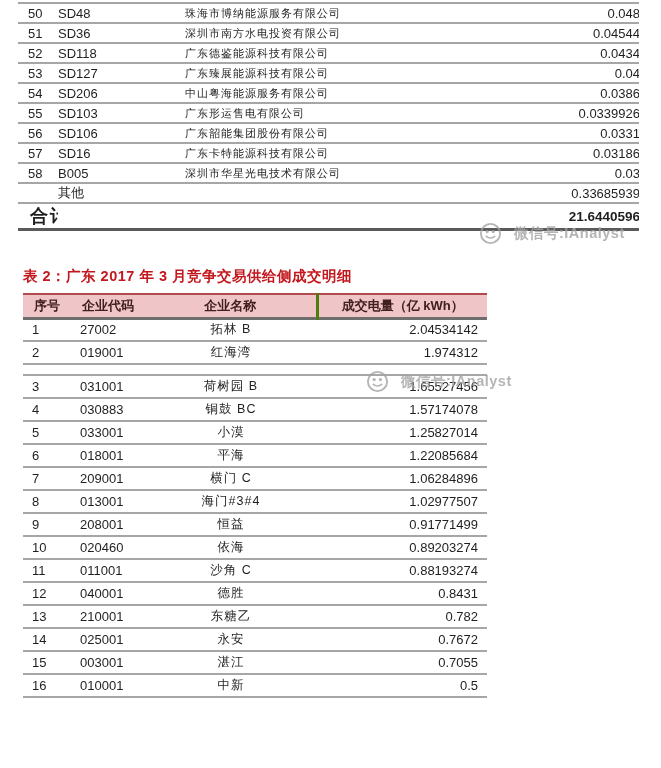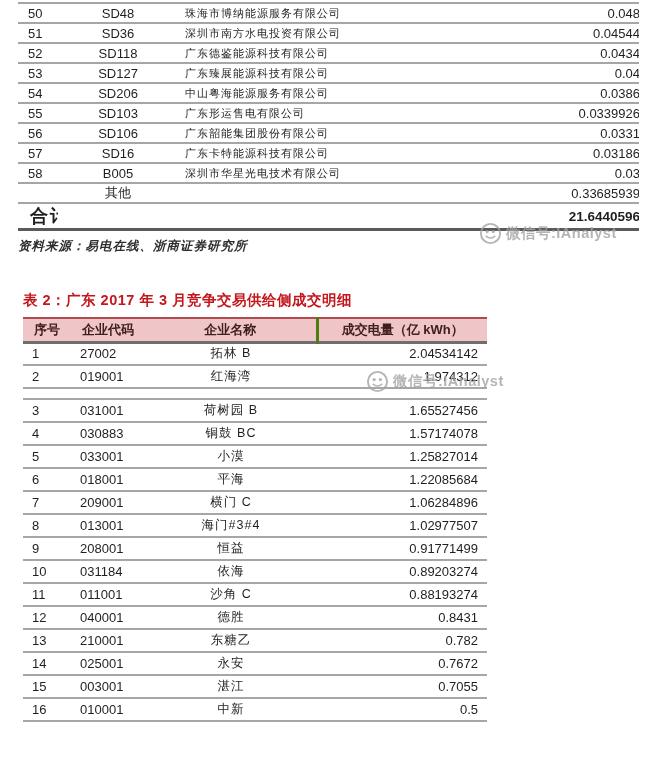--- a/index.html
+++ b/index.html
@@ -21,21 +21,21 @@
   .page{position:relative;width:639px;height:768px;overflow:hidden;background:#fff;}
 
   table{border-collapse:collapse;table-layout:fixed;}
 
   
   .t1{margin:2px 0 0 18px;width:630px;}
   .t1 tr{height:20px;border-bottom:2px solid var(--row-line);}
   .t1 tr:first-child{border-top:2px solid var(--row-line);}
   .t1 td{font-size:13px;padding:0;vertical-align:middle;white-space:nowrap;overflow:hidden;}
   .t1 .c-no{text-align:left;padding-left:10px;}
-  .t1 .c-code{text-align:center;}
+  .t1 .c-code{text-align:left;}
   .t1 .c-name{text-align:left;padding-left:7px;font-family:"Liberation Serif","DejaVu Serif",serif;font-size:11px;letter-spacing:1px;}
   .t1 .c-val{text-align:right;padding-right:8px;}
   .t1 tr.other .c-code{font-family:"Liberation Serif","DejaVu Serif",serif;}
   .t1 tr.total{height:22px;border-bottom:3px solid var(--strong-line);}
   .t1 tr.total .c-no{font-weight:bold;font-family:Liberation Serif, serif;font-size:18px;padding-left:12px;letter-spacing:2px;}
   .t1 tr.total .c-val{font-weight:bold;font-size:13.5px;}
 
   .source{
     margin:7px 0 0 18px;
     font-family:"Liberation Serif","DejaVu Serif",serif;
@@ -64,21 +64,21 @@
   .t2 td{font-size:13px;padding:0;vertical-align:middle;white-space:nowrap;overflow:hidden;}
   .t2 .c-no{text-align:left;padding-left:9px;}
   .t2 .c-code{text-align:left;padding-left:9px;}
   .t2 .c-name{text-align:center;font-family:Liberation Sans, sans-serif;font-size:12.5px;letter-spacing:1px;}
   .t2 .c-val{text-align:right;padding-right:9px;}
   .t2 tr.page-gap{height:11px;border-bottom:2px solid var(--row-line);}
   .t2 tr.page-gap td{border:none;}
 
   
   .watermark{
-    position:absolute;display:flex;align-items:center;gap:4px;
+    position:absolute;display:flex;align-items:center;gap:12px;
     color:var(--watermark-gray);opacity:0.8;
     font-size:14.5px;font-weight:bold;letter-spacing:0.5px;
     pointer-events:none;white-space:nowrap;z-index:5;
   }
   .wm1{left:479px;top:222px;}
   .wm2{left:366px;top:370px;}
   .wm-logo{display:inline-flex;width:23px;height:23px;}
 </style>
 </head>
 <body>
@@ -155,21 +155,20 @@
         </tr>
         <tr class="total">
           <td class="c-no">合计</td>
           <td class="c-code"></td>
           <td class="c-name"></td>
           <td class="c-val">21.6440596</td>
         </tr>
       </tbody>
   </table>
 
-  <div class="source">资料来源：易电在线、浙商证券研究所</div>
 
   <div class="t2-title">表 2：广东 2017 年 3 月竞争交易供给侧成交明细</div>
 
   <table class="t2">
     <colgroup>
       <col style="width:48px">
         <col style="width:74px">
         <col style="width:172px">
         <col style="width:170px">
     </colgroup>
@@ -234,21 +233,21 @@
           <td class="c-val">1.02977507</td>
         </tr>
         <tr>
           <td class="c-no">9</td>
           <td class="c-code">208001</td>
           <td class="c-name">恒益</td>
           <td class="c-val">0.91771499</td>
         </tr>
         <tr>
           <td class="c-no">10</td>
-          <td class="c-code">031184</td>
+          <td class="c-code">020460</td>
           <td class="c-name">依海</td>
           <td class="c-val">0.89203274</td>
         </tr>
         <tr>
           <td class="c-no">11</td>
           <td class="c-code">011001</td>
           <td class="c-name">沙角 C</td>
           <td class="c-val">0.88193274</td>
         </tr>
         <tr>

